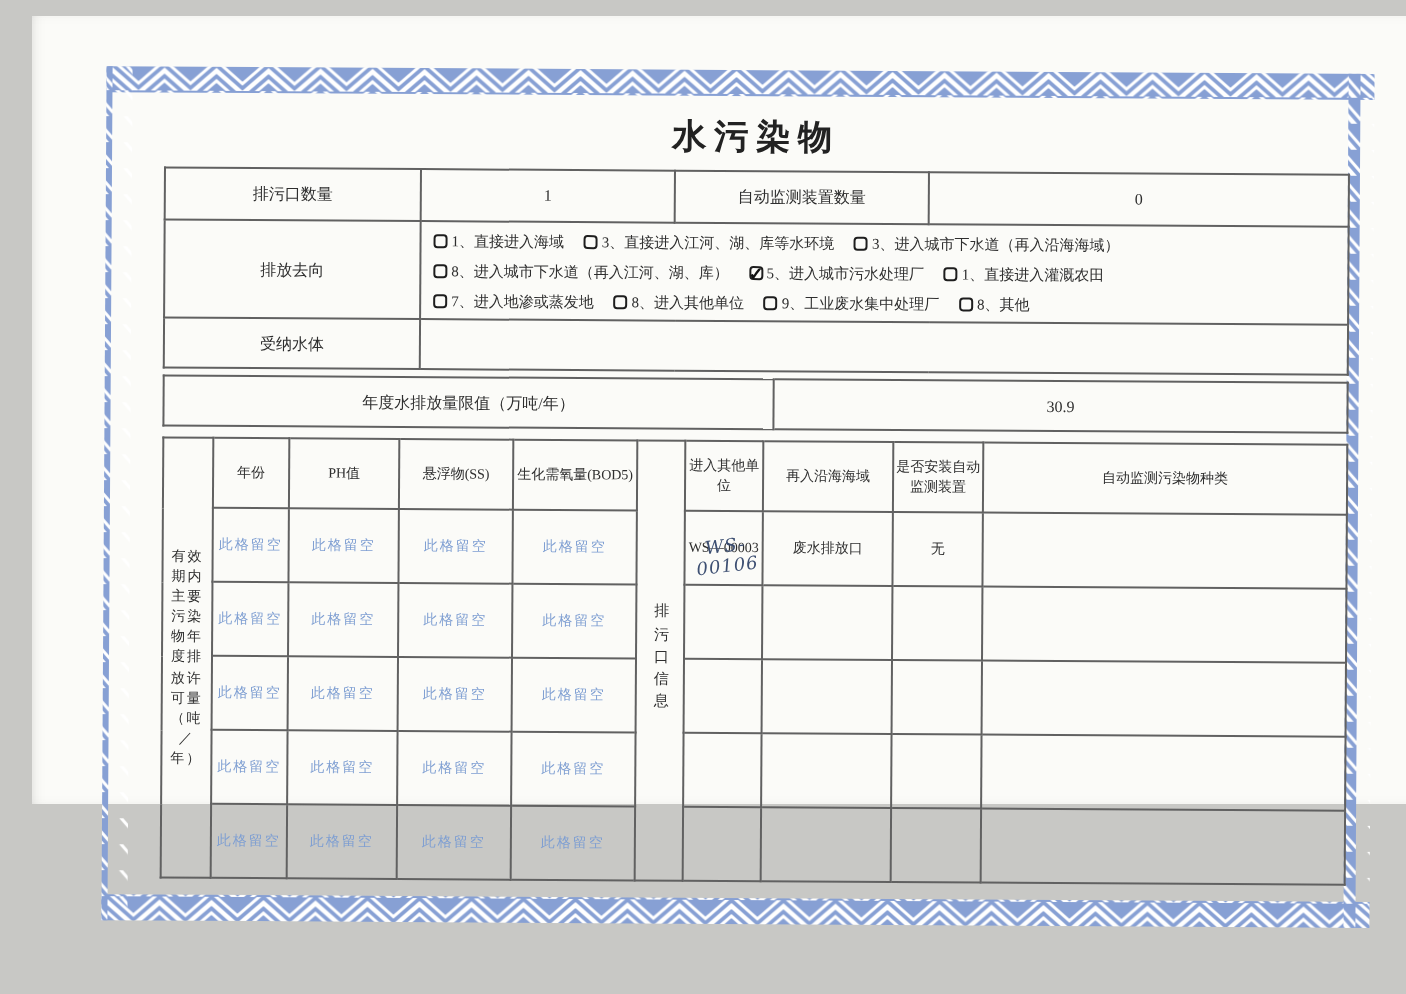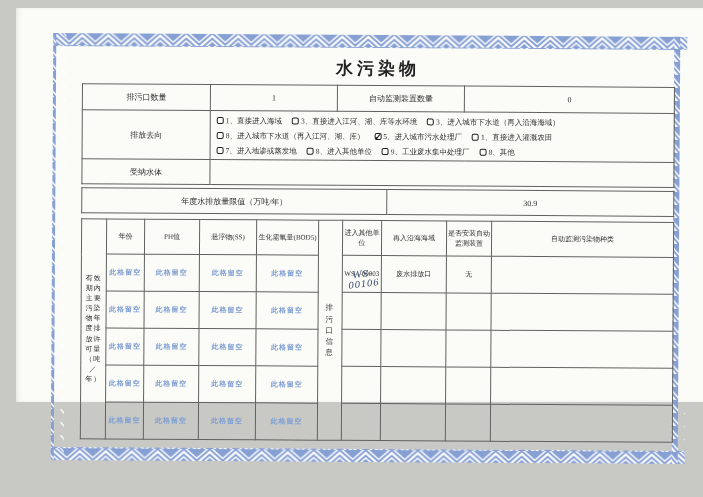--- a/index.html
+++ b/index.html
@@ -48,29 +48,29 @@
   .cb {
     display: inline-block; width: 7px; height: 7px;
     border: 1px solid #1e1e1e; border-radius: 2px;
     position: relative; margin-right: 2px; vertical-align: -1px;
   }
   .cb .mark {
     position: absolute; left: -1px; top: -4px;
     font-size: 9px; font-weight: bold; font-style: normal; color: #111;
   }
   .t-main td { font-size: 7px; }
-  .blank { color: #7f9fd2; letter-spacing: 1px; font-size: 7px; font-weight: bold; }
+  .blank { color: #7f9fd2; letter-spacing: 1px; font-size: 7px; }
   .vlab { vertical-align: middle; }
   .vtext2 {
     width: 16px; margin: 0 auto; word-break: break-all;
     font-size: 7px; line-height: 1.45; letter-spacing: 1px; text-align: center;
   }
   .vtext1 {
     width: 9px; margin: 0 auto; word-break: break-all;
-    font-size: 7.5px; line-height: 1.5; text-align: left;
+    font-size: 7.5px; line-height: 1.5; text-align: right; font-family: Liberation Mono, monospace;
   }
   .no-cell { position: relative; }
   .hand {
     position: absolute; left: 3px; top: 13px;
     font-style: italic; font-size: 9px; color: #3d4f72;
     transform: rotate(-7deg); letter-spacing: 0.5px;
     font-family: "DejaVu Serif", serif;
   }
   .scan-top { position: absolute; left: 0; top: 0; width: 703px; height: 8px; background: #c8c8c5; }
   .edge-line { position: absolute; right: 6px; top: 0; width: 1px; height: 230px; background: rgba(130,130,130,.4); }

